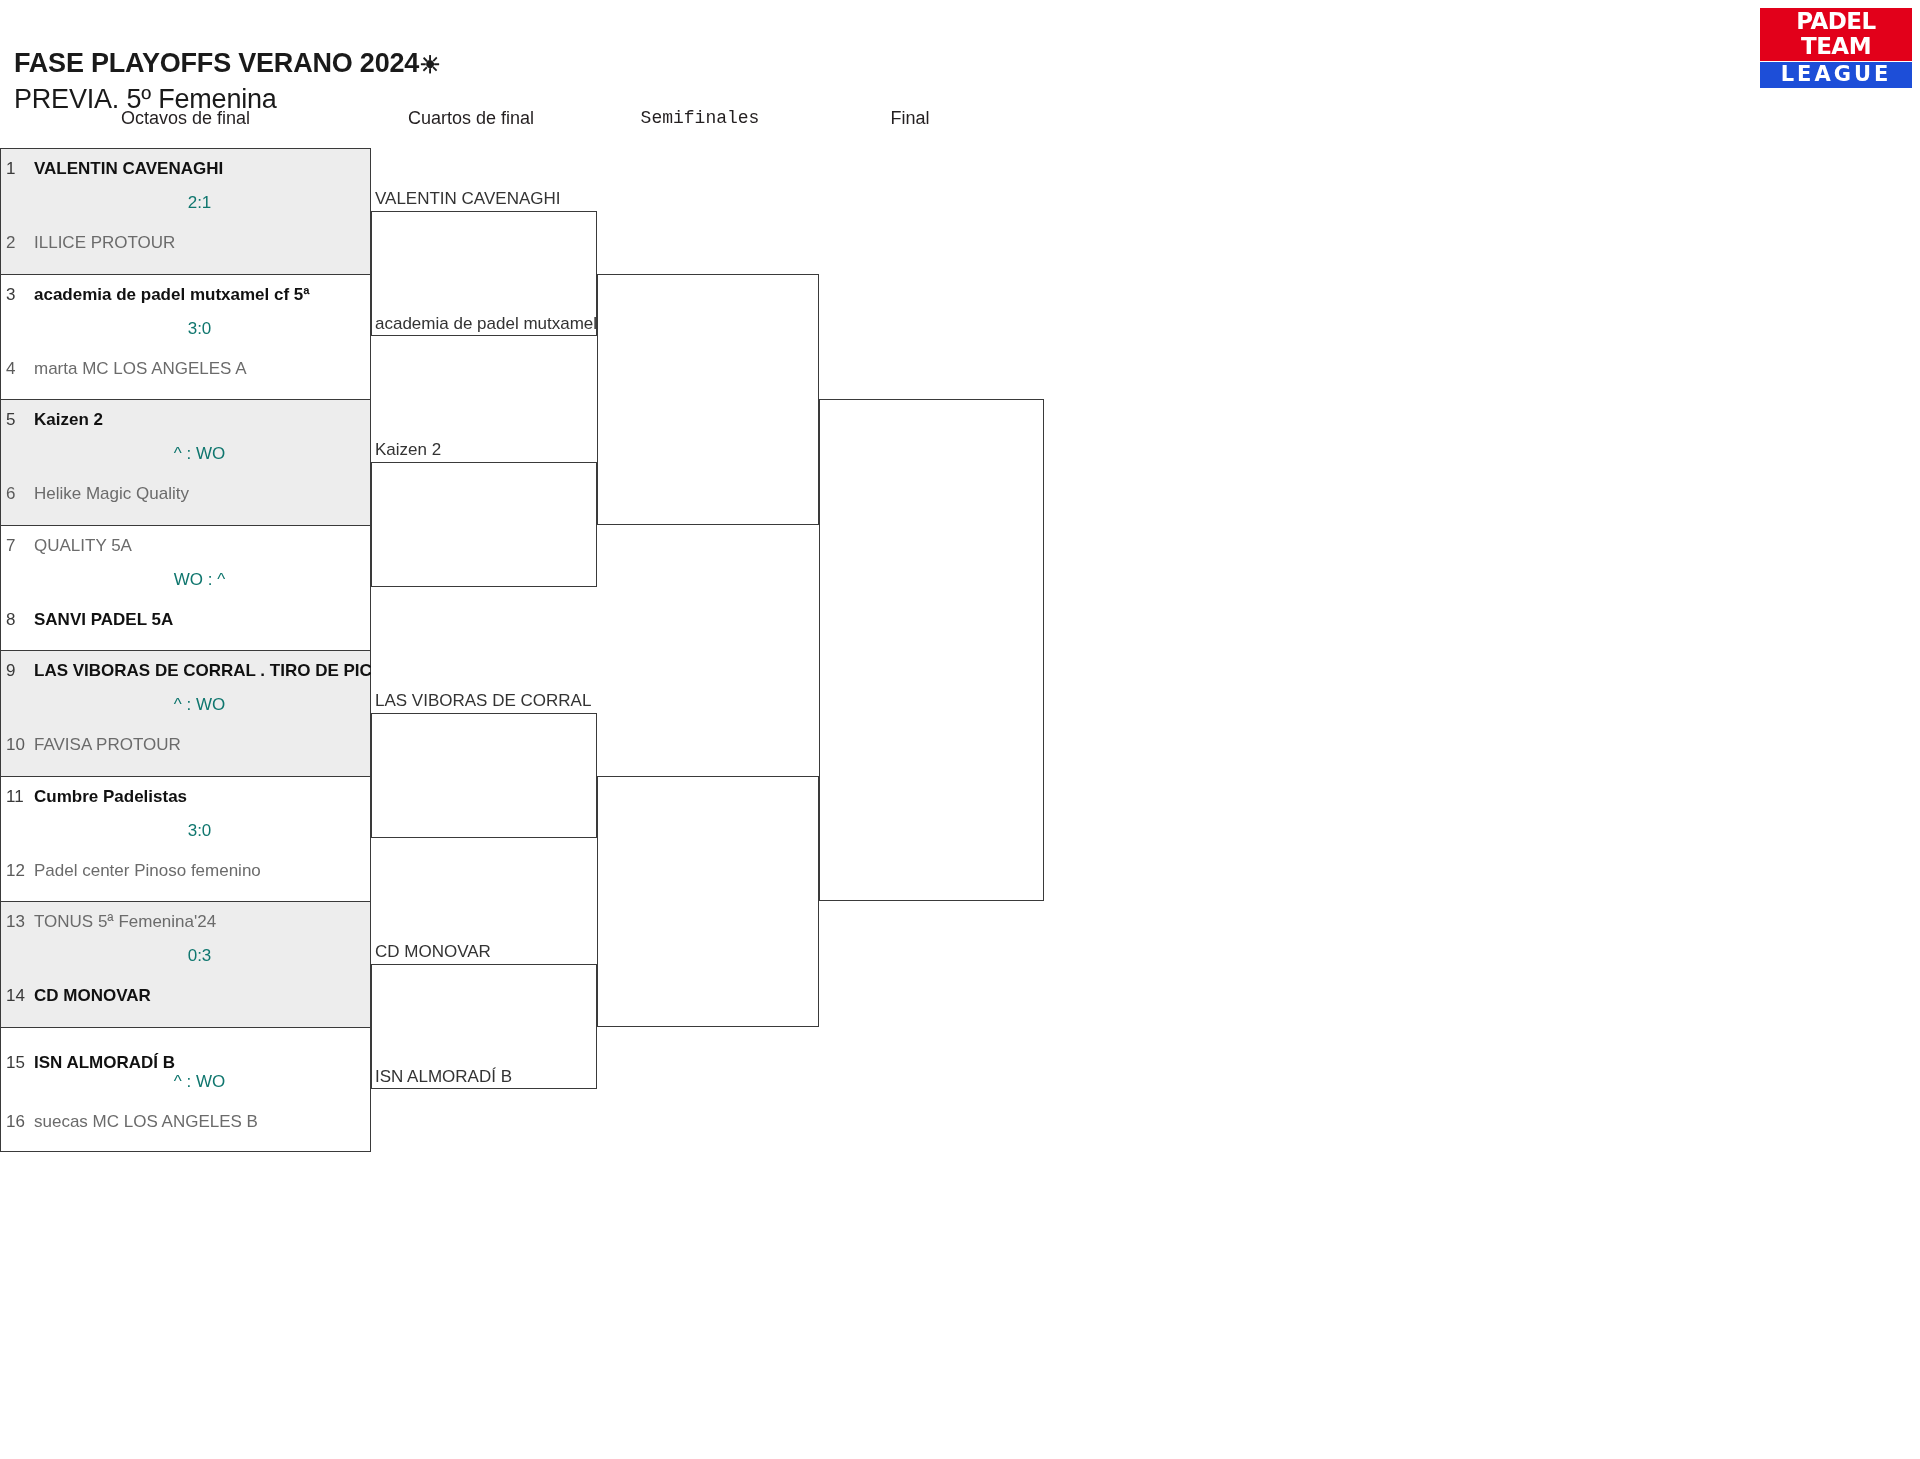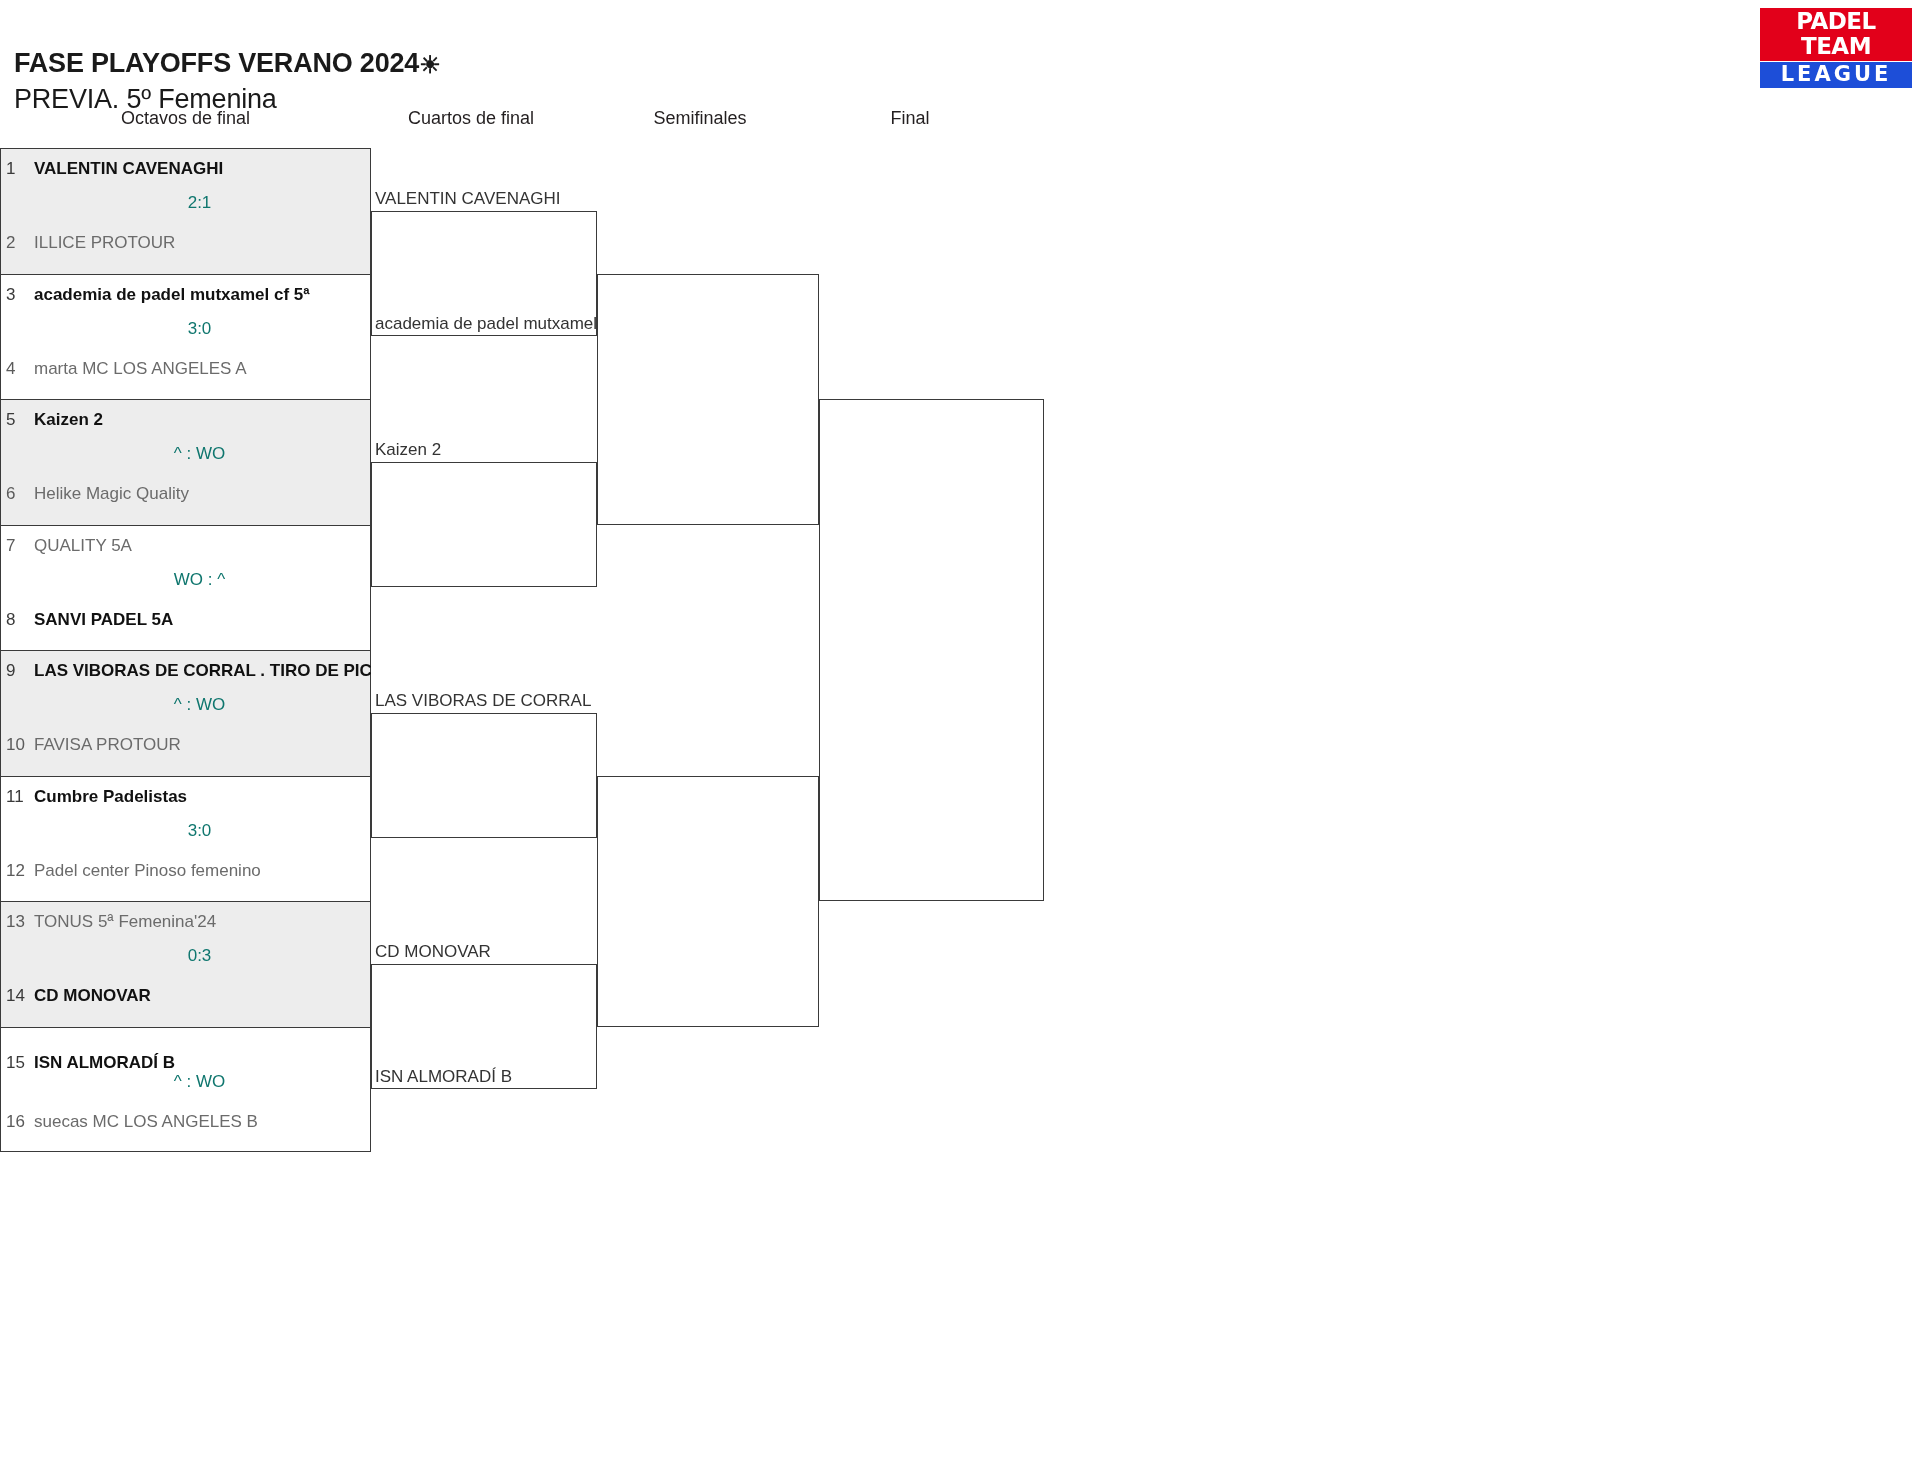--- a/index.html
+++ b/index.html
@@ -77,21 +77,21 @@
     position: absolute;
     top: 108px;
     font-size: 18px;
     font-weight: 400;
     color: #231f20;
     text-align: center;
     white-space: nowrap;
   }
   #round-header-0 { left: 0px;   width: 371px; }
   #round-header-1 { left: 371px; width: 200px; }
-  #round-header-2 { left: 600px; width: 200px; }
+  #round-header-2 { left: 600px; width: 200px; font-family: Liberation Mono, monospace; }
   #round-header-3 { left: 840px; width: 140px; }
 
   
   #bracket {
     position: absolute;
     left: 0;
     top: 0;
     width: 1920px;
     height: 1459px;
   }

